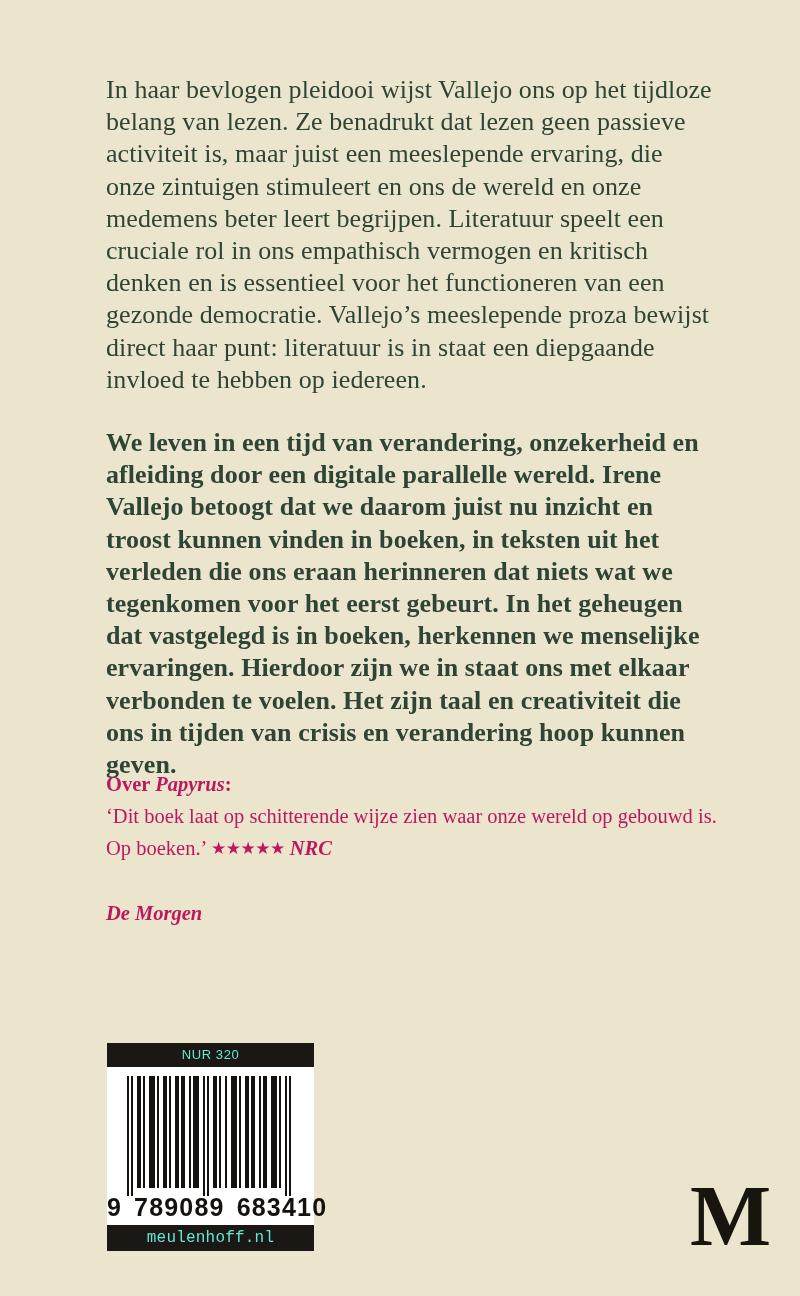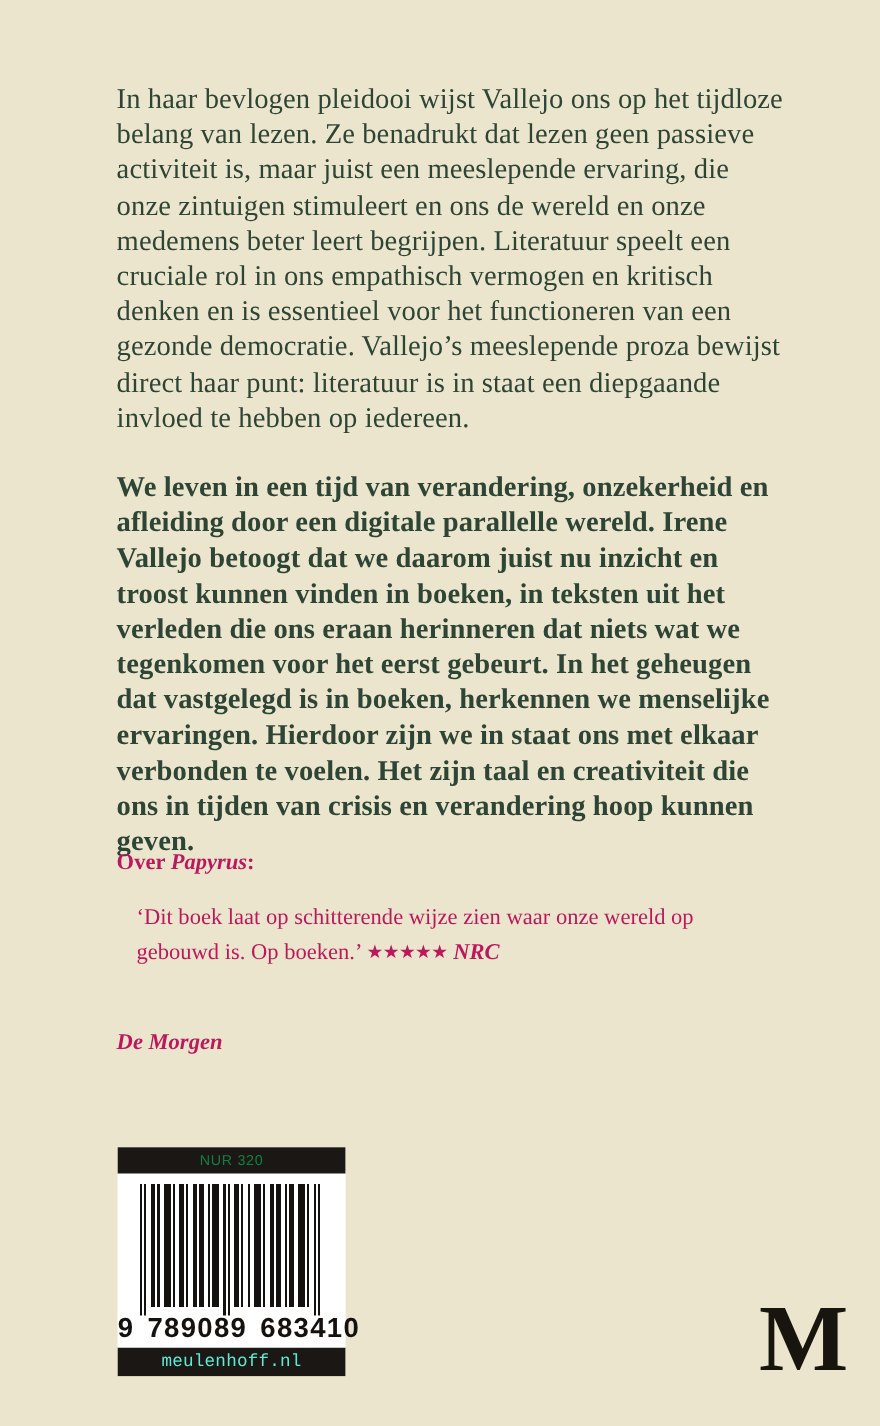--- a/index.html
+++ b/index.html
@@ -55,21 +55,21 @@
     margin: 0 0 0 0;
   }
   .press-heading .title-italic {
     font-style: italic;
     font-weight: bold;
   }
 
   .press-quote {
     font-size: 20.5px;
     line-height: 32.2px;
-    margin: 18px;
+    margin: 0;
   }
   .press-quote .src {
     font-weight: bold;
     font-style: italic;
   }
   .press-quote .stars {
     letter-spacing: -0.5px;
     font-size: 17px;
     vertical-align: 1px;
   }
@@ -89,21 +89,21 @@
     position: absolute;
     left: 107px;
     top: 1043px;
     width: 207px;
     height: 208px;
     background: #ffffff;
     box-sizing: border-box;
   }
   .barcode-cap {
     background: #1b1714;
-    color: #15803d;
+    color: #5eead4;
     text-align: center;
     font-family: "Liberation Sans", "DejaVu Sans", sans-serif;
     font-size: 13px;
     letter-spacing: 0.6px;
     line-height: 24px;
     height: 24px;
   }
   .barcode-foot {
     background: #1b1714;
     color: #5eead4;

